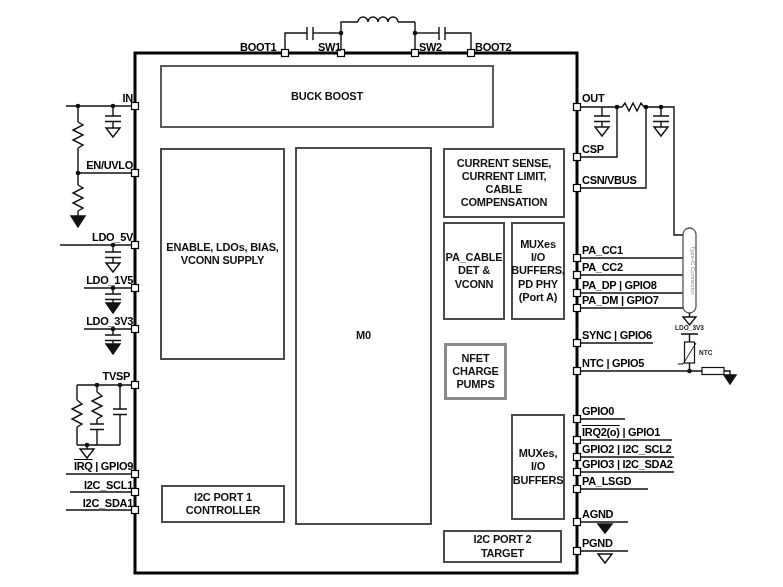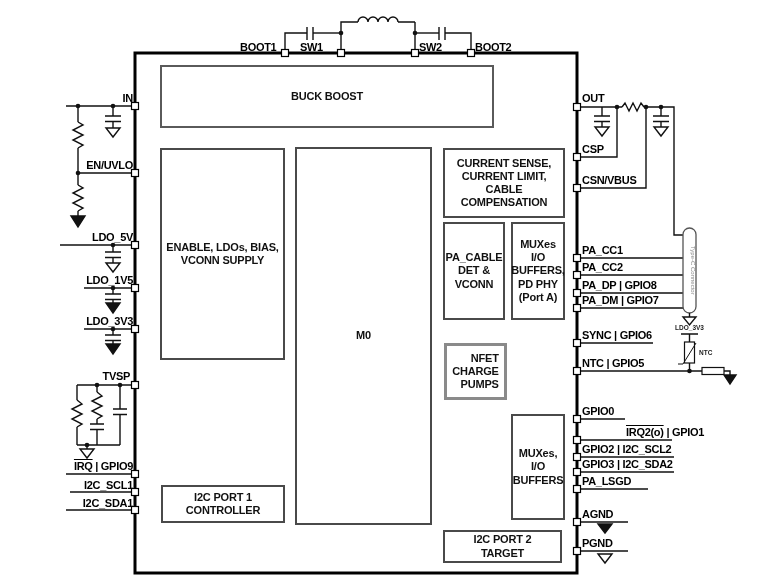--- a/index.html
+++ b/index.html
@@ -3,25 +3,25 @@
 <meta charset="utf-8">
 <style>
   html,body{margin:0;padding:0;background:#fff;}
   .stage{position:relative;width:783px;height:587px;background:#ffffff;
          font-family:"Liberation Sans",sans-serif;overflow:hidden;}
   .stage svg{position:absolute;left:0;top:0;}
   .block{position:absolute;box-sizing:border-box;display:flex;align-items:center;justify-content:center;
          text-align:center;white-space:pre-line;font-weight:bold;font-size:11px;line-height:1.2;
          color:#111;border:2px solid #4a4a4a;background:#fff;letter-spacing:-0.2px;}
   .block.gray{border-color:#5a5a5a;}
-  .block.thick{border:3px solid #8a8a8a;text-align:right;}
+  .block.thick{border:3px solid #8a8a8a;}
   .lbl{position:absolute;font-weight:bold;font-size:11px;line-height:12px;color:#000;
        white-space:nowrap;letter-spacing:-0.3px;}
   .lbl.rt{}
-  .ovl{text-decoration:overline;margin-left:44px;}
+  .ovl{text-decoration:overline;}
   .small{position:absolute;font-weight:bold;font-size:6.5px;line-height:7px;color:#222;
          white-space:nowrap;text-align:center;}
   .vtext{position:absolute;writing-mode:vertical-rl;font-size:6px;line-height:6px;color:#8a8a8a;
          text-align:center;letter-spacing:0;}
 </style>
 </head>
 <body>
 
 <div class="stage">
 
@@ -205,21 +205,21 @@
 PUMPS</div>
   <div class="block" style="left:511px;top:414px;width:54px;height:106px">MUXes,
 I/O
 BUFFERS</div>
   <div class="block" style="left:161px;top:485px;width:124px;height:38px">I2C PORT 1
 CONTROLLER</div>
   <div class="block" style="left:443px;top:530px;width:119px;height:33px">I2C PORT 2
 TARGET</div>
 
   <div class="lbl" style="left:240px;top:41px">BOOT1</div>
-  <div class="lbl" style="left:300px;top:41px">SW1</div>
+  <div class="lbl" style="left:318px;top:41px">SW1</div>
   <div class="lbl" style="left:419px;top:41px">SW2</div>
   <div class="lbl" style="left:475px;top:41px">BOOT2</div>
 
   <div class="lbl rt" style="right:650px;top:92px">IN</div>
   <div class="lbl rt" style="right:650px;top:159px">EN/UVLO</div>
   <div class="lbl rt" style="right:650px;top:231px">LDO_5V</div>
   <div class="lbl rt" style="right:650px;top:274px">LDO_1V5</div>
   <div class="lbl rt" style="right:650px;top:315px">LDO_3V3</div>
   <div class="lbl rt" style="right:653px;top:370px">TVSP</div>
   <div class="lbl rt" style="right:650px;top:460px"><span class="ovl">IRQ</span><span> | GPIO9</span></div>

